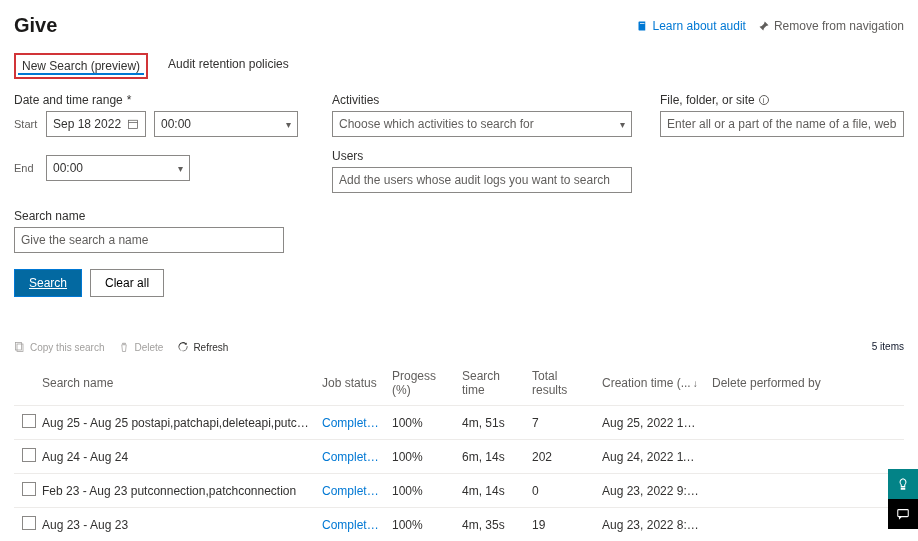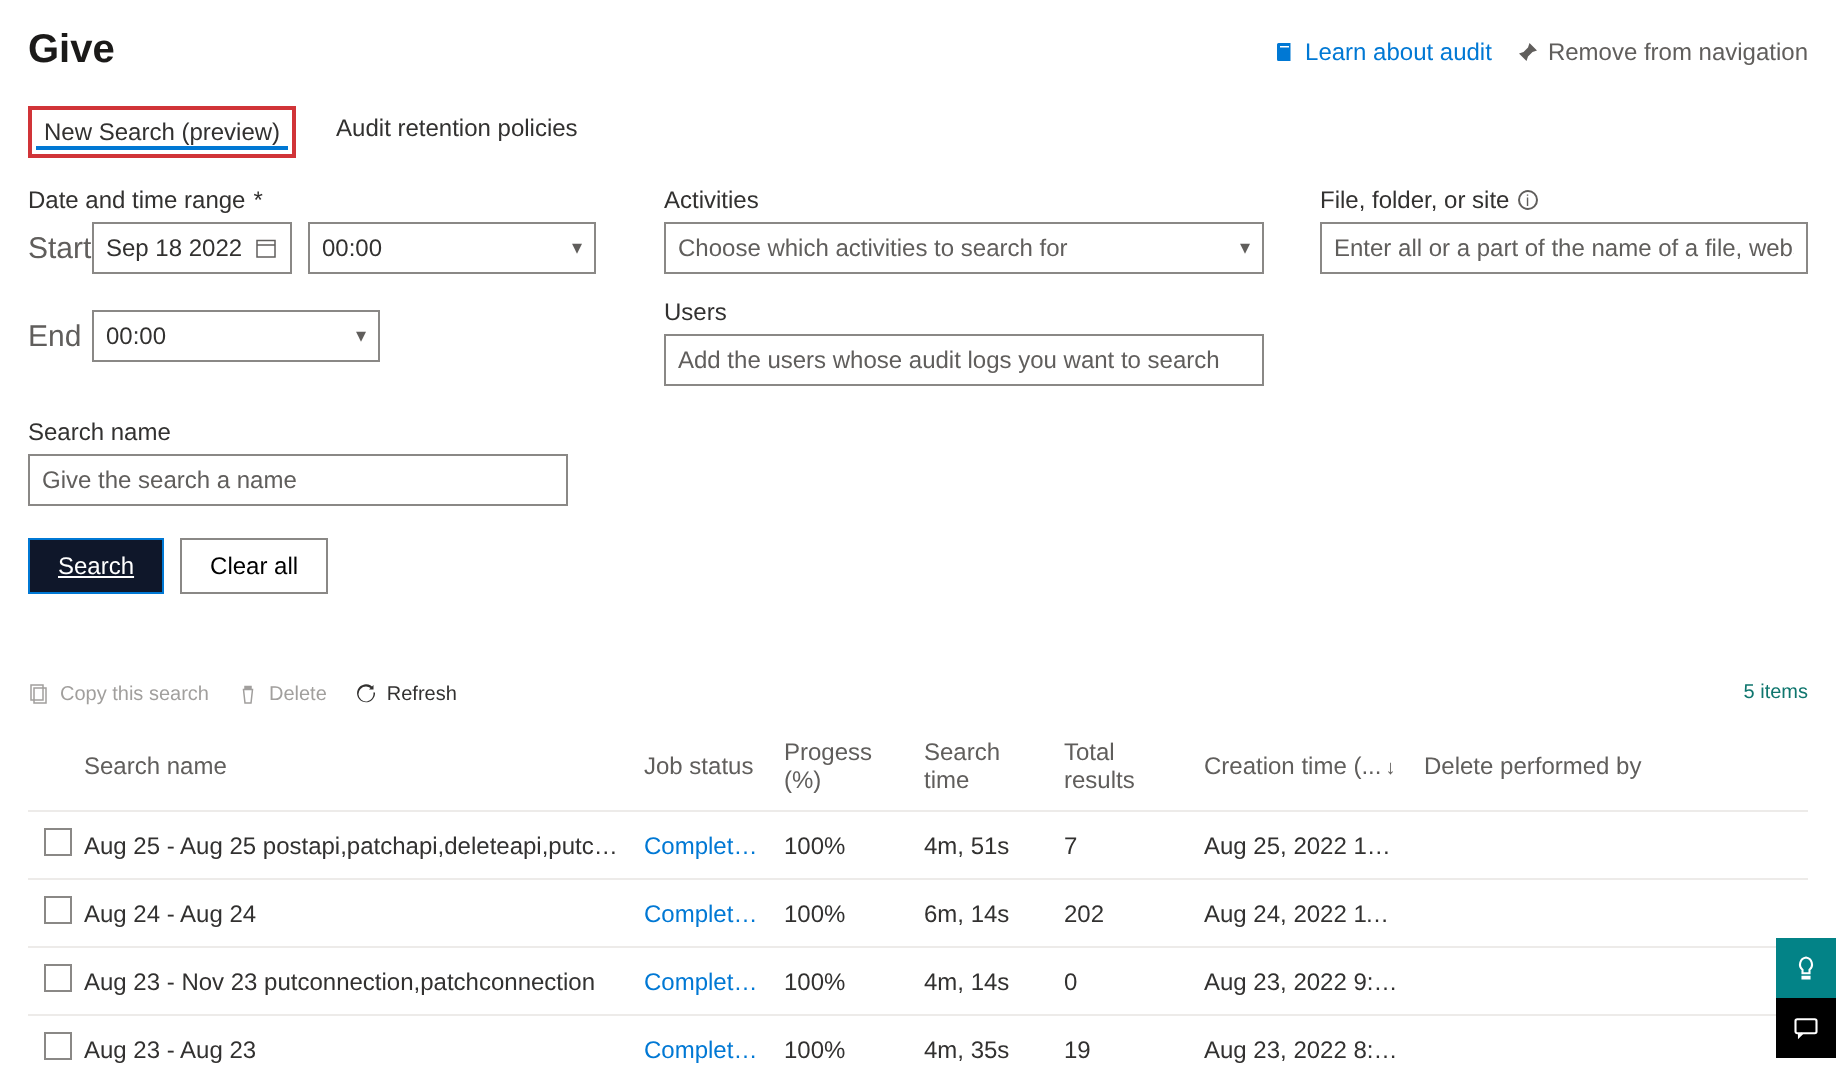--- a/index.html
+++ b/index.html
@@ -81,21 +81,21 @@
     gap: 4px;
   }
   .required::after { content: " *"; }
 
   .date-row {
     display: flex;
     align-items: center;
     gap: 8px;
     margin-bottom: 18px;
   }
-  .little-label { width: 24px; font-size: 15px; color: #605e5c; }
+  .little-label { width: 24px; font-size: 11px; color: #605e5c; }
   .date-box {
     display: flex;
     align-items: center;
     justify-content: space-between;
     border: 1px solid #8a8886;
     height: 26px;
     padding: 0 6px;
     background: #fff;
     font-size: 12px;
   }
@@ -121,21 +121,21 @@
   .button-row { display: flex; gap: 8px; padding: 16px 14px; }
   .btn {
     height: 28px;
     padding: 0 14px;
     font-size: 12px;
     border: 1px solid #8a8886;
     background: #fff;
     cursor: pointer;
   }
   .btn.primary {
-    background: #0f172a;
+    background: #0369a1;
     color: #fff;
     border-color: #0078d4;
     text-decoration: underline;
   }
 
   .toolbar {
     display: flex;
     justify-content: space-between;
     align-items: flex-start;
     padding: 28px 14px 8px 14px;
@@ -298,21 +298,21 @@
         </svg>
       <span>Delete</span>
     </div>
     <div class="tool-btn enabled">
       <svg viewBox="0 0 16 16">
           <path d="M8 3a5 5 0 1 0 4.9 4H14a6 6 0 1 1-2-4l1-1v3h-3l1-1a5 5 0 0 0-3-1z"></path>
         </svg>
       <span>Refresh</span>
     </div>
   </div>
-  <div style="color:#0f766e">5 items</div>
+  <div style="color:#0f172a">5 items</div>
 </div>
 
 <table>
   <thead>
     <tr>
       <th></th>
       <th style="width:280px">Search name</th>
       <th style="width:70px">Job status</th>
       <th style="width:70px">Progess (%)</th>
       <th style="width:70px">Search time</th>
@@ -337,21 +337,21 @@
         <td>Aug 24 - Aug 24</td>
         <td class="link">Completed</td>
         <td>100%</td>
         <td>6m, 14s</td>
         <td>202</td>
         <td>Aug 24, 2022 11:01...</td>
         <td></td>
       </tr>
       <tr>
         <td><span class="checkbox-sq"></span></td>
-        <td>Aug 23 - Nov 23 putconnection,patchconnection</td>
+        <td>Feb 23 - Aug 23 putconnection,patchconnection</td>
         <td class="link">Completed</td>
         <td>100%</td>
         <td>4m, 14s</td>
         <td>0</td>
         <td>Aug 23, 2022 9:44 ...</td>
         <td></td>
       </tr>
       <tr>
         <td><span class="checkbox-sq"></span></td>
         <td>Aug 23 - Aug 23</td>

